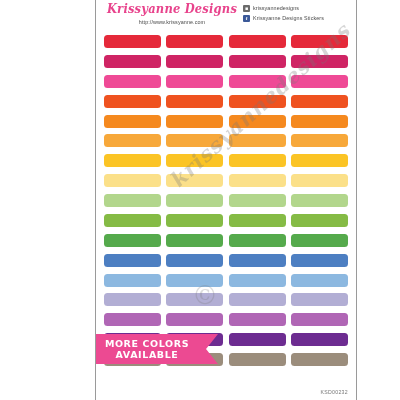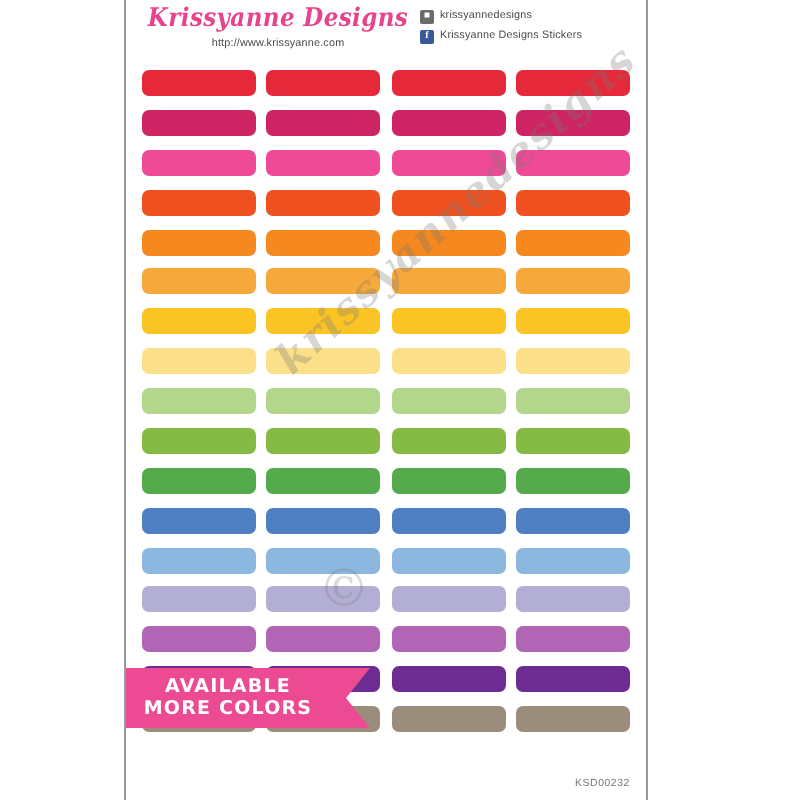--- a/index.html
+++ b/index.html
@@ -12,20 +12,21 @@
     height: 400px;
     font-family: "Liberation Sans", sans-serif;
     overflow: hidden;
   }
 
   #stage {
     position: relative;
     width: 344px;
     height: 400px;
     background: #ffffff;
+    margin-left: 33px;
   }
 
   
   #sheet {
     position: absolute;
     left: 62px;
     top: 0px;
     width: 262px;
     height: 400px;
     background: #ffffff;
@@ -333,20 +334,20 @@
           <div class="sticker" style="background: rgb(155, 141, 124);"></div>
           <div class="sticker" style="background: rgb(155, 141, 124);"></div>
           <div class="sticker" style="background: rgb(155, 141, 124);"></div>
         </div>
       </div>
 
     <div class="wm" id="wm1">krissyannedesigns</div>
     <div id="wm-c">©</div>
 
     <div id="banner">
+      <div class="banner-line">MORE COLORS</div>
       <div class="banner-line">AVAILABLE</div>
-      <div class="banner-line">MORE COLORS</div>
     </div>
 
     <div id="code">KSD00232</div>
 
   </div>
 </div>
 
 </body></html>

